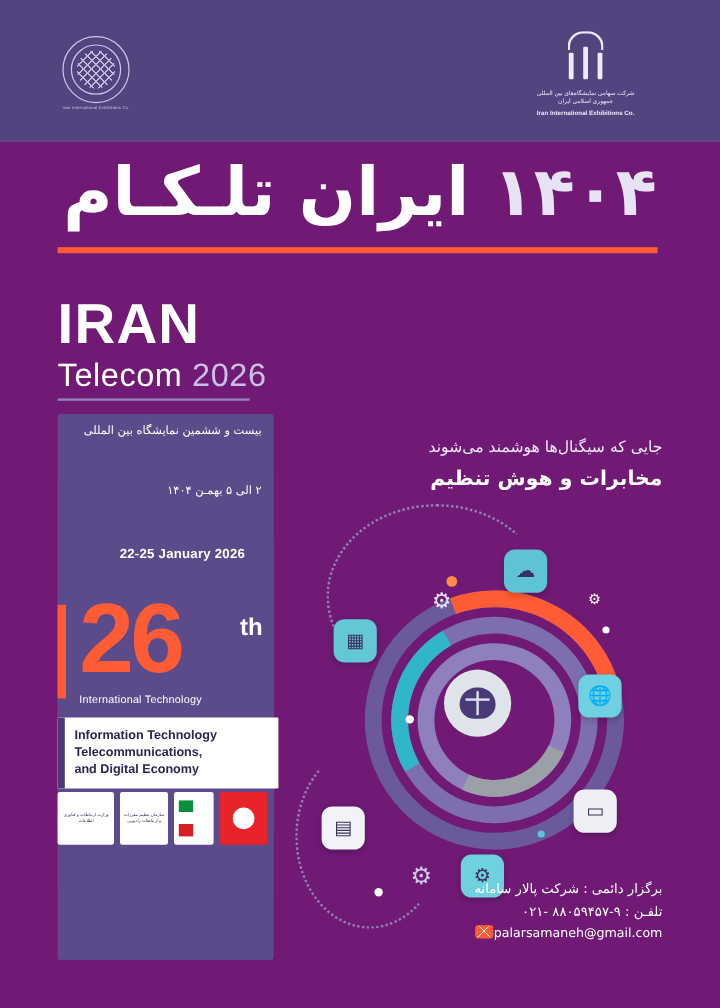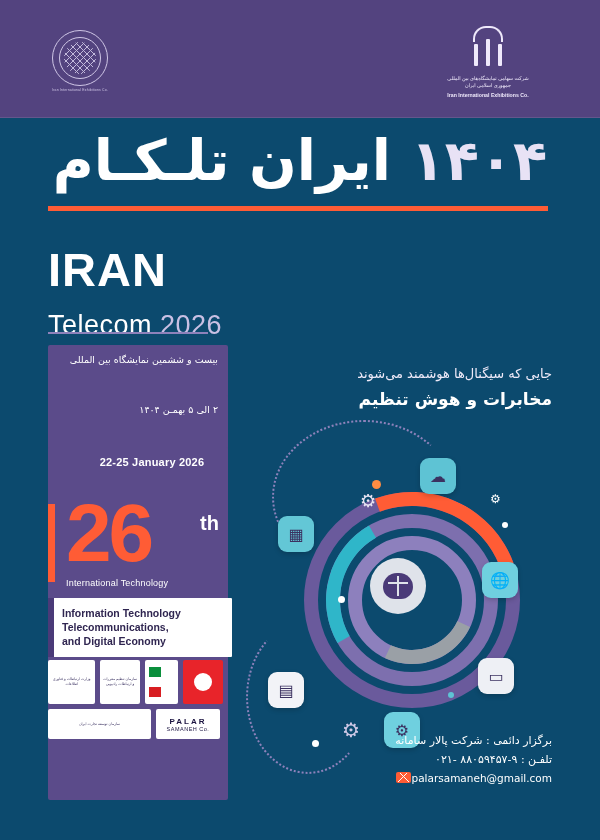--- a/index.html
+++ b/index.html
@@ -1,20 +1,20 @@
 <!DOCTYPE html>
 <html><head>
 <meta charset="utf-8">
 <style>
   html,body{margin:0;padding:0;background:#ffffff;}
   body{font-family:"Liberation Sans",sans-serif;}
   #poster{
     position:relative;
     width:600px;height:840px;
-    background:#0c4a6e;
+    background:#701a75;
     overflow:hidden;
   }
   
   .header-band{
     position:absolute;top:0;left:0;width:600px;height:118px;
     background:#53437f;
   }
   .header-band:after{
     content:"";position:absolute;left:0;bottom:0;width:600px;height:1px;
     background:rgba(255,255,255,.10);
@@ -72,21 +72,21 @@
   .farsi-title .yr{color:#e8e2f5;}
   .accent-line{
     position:absolute;left:48px;top:206px;width:500px;height:5px;background:#ff5c35;
   }
 
   
   .lat-title{
     position:absolute;left:48px;top:246px;color:#ffffff;
   }
   .lat-title .l1{font-size:47px;font-weight:bold;letter-spacing:1px;line-height:48px;}
-  .lat-title .l2{font-size:27px;letter-spacing:.5px;margin-top:16px;}
+  .lat-title .l2{font-size:27px;letter-spacing:.5px;margin-top:4px;}
   .lat-title .l2 .yr{color:#c9c0e4;}
   .lat-rule{position:absolute;left:48px;top:332px;width:160px;height:2px;background:#8e82bb;}
 
   .fa-box{
     position:absolute;left:48px;background:#5b4b8a;color:#fff;direction:rtl;
     font-family:"DejaVu Sans","Liberation Sans",sans-serif;
     border-radius:2px;
   }
   .fa-box.b1{top:345px;width:160px;padding:8px 10px;}
   .fa-box.b1 .r1{font-size:9.5px;line-height:14px;}
@@ -294,31 +294,20 @@
       <div class="sp sp-b">
         <div class="mini">سازمان تنظیم مقررات و ارتباطات رادیویی</div>
       </div>
       <div class="sp sp-c">
         <div class="flagstripe"></div>
       </div>
       <div class="sp sp-d">
         <div class="dot"></div>
       </div>
     </div>
-    <div class="sp-row2">
-      <div class="sp sp-e">
-        <div class="mini">سازمان توسعه تجارت ایران</div>
-      </div>
-      <div class="sp sp-f">
-        <div>
-          <div class="palar">PALAR</div>
-          <div class="palar2">SAMANEH Co.</div>
-        </div>
-      </div>
-    </div>
   </div>
 
   <div class="fa-tag">
     <div class="t1">جایی که سیگنال‌ها هوشمند می‌شوند</div>
     <div class="t2">مخابرات و هوش تنظیم</div>
   </div>
 
   <div class="graphic">
     <div class="arcdots"></div>
     <div class="arcdots2"></div>

